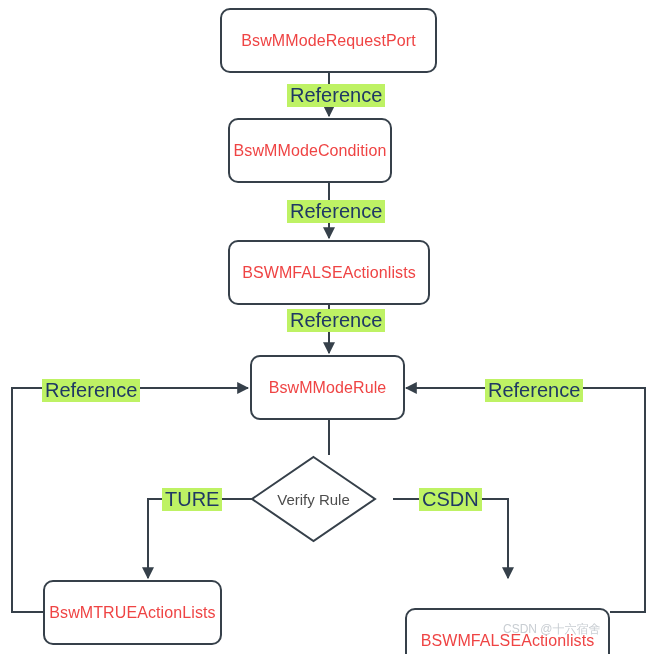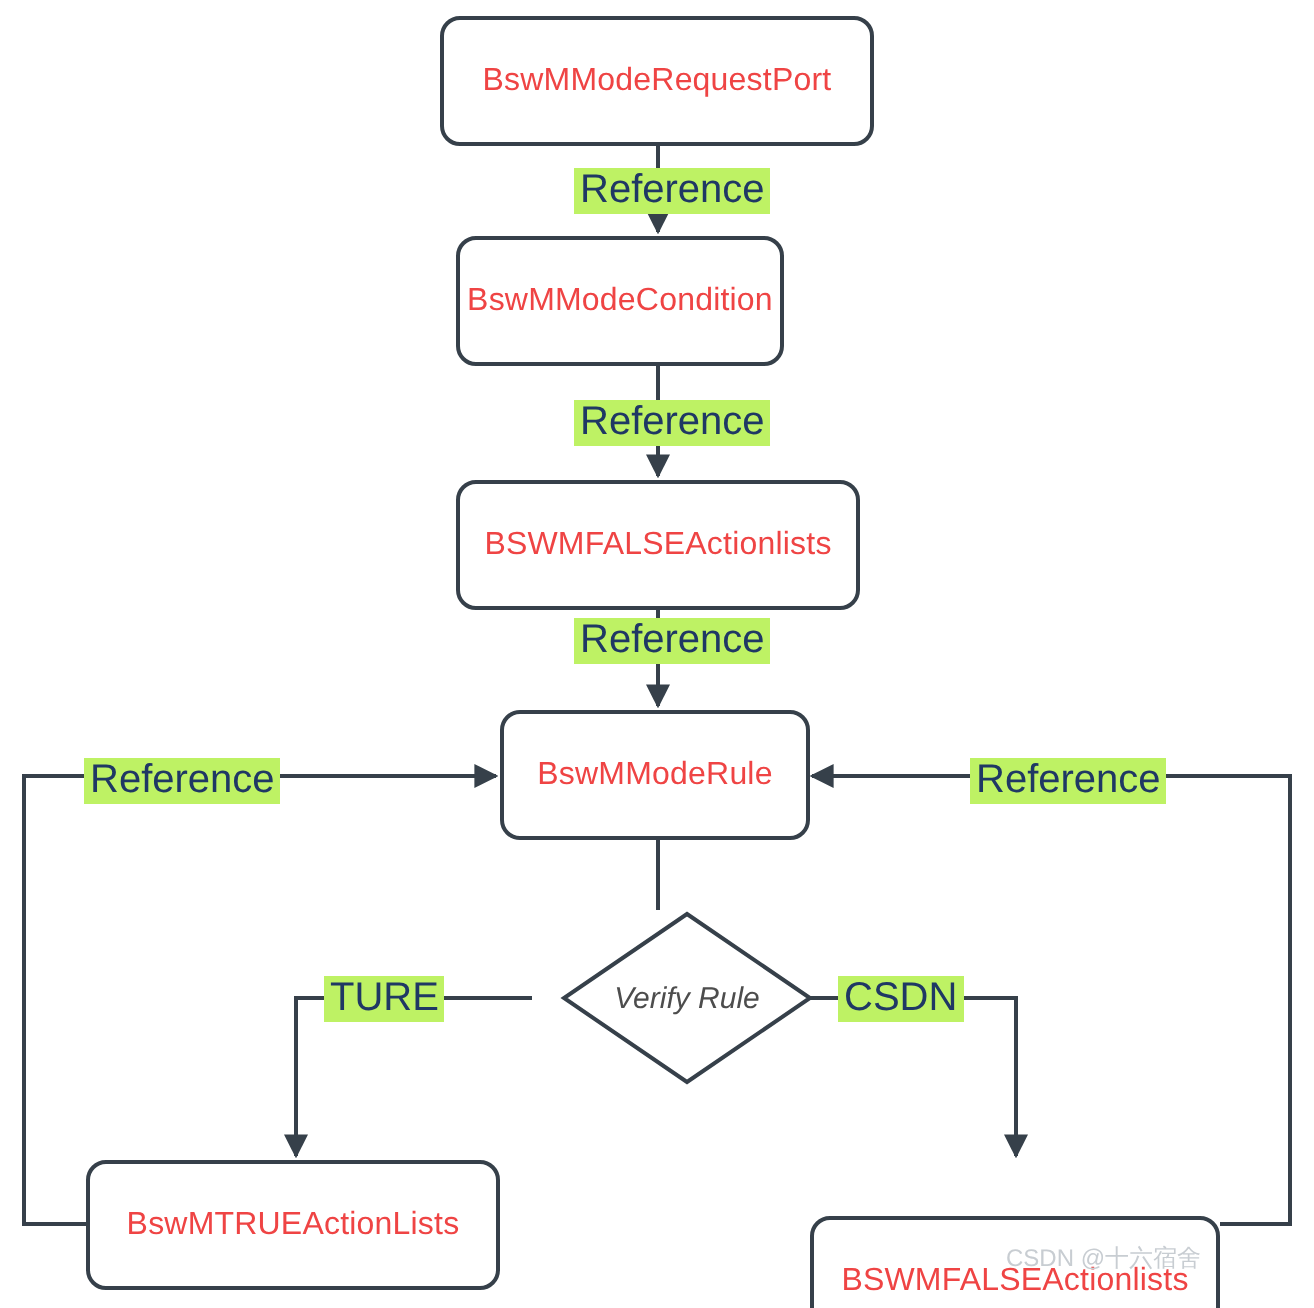--- a/index.html
+++ b/index.html
@@ -122,32 +122,32 @@
   <div class="edge-label" style="left:287px; top:309px;">Reference</div>
 
   <div class="node" style="left:250px; top:355px; width:155px; height:65px;">
     <span>BswMModeRule</span>
   </div>
 
   <div class="edge-label" style="left:42px; top:379px;">Reference</div>
 
   <div class="edge-label" style="left:485px; top:379px;">Reference</div>
 
-  <div class="diamond-wrap" style="left:280px; top:455px; width:127px; height:88px;font-style:italic;">
+  <div class="diamond-wrap" style="left:250px; top:455px; width:127px; height:88px;">
     <svg width="127" height="88" viewBox="0 0 127 88" xmlns="http://www.w3.org/2000/svg">
       <polygon points="63.5,2 125,44 63.5,86 2,44" fill="#ffffff" stroke="#36404a" stroke-width="2"></polygon>
     </svg>
     <div class="diamond-label">Verify Rule</div>
   </div>
 
   <div class="edge-label" style="left:162px; top:488px;">TURE</div>
 
   <div class="edge-label" style="left:419px; top:488px;">CSDN</div>
 
-  <div class="node" style="left:43px; top:580px; width:207px; height:65px;justify-content:center;">
+  <div class="node" style="left:43px; top:580px; width:179px; height:65px;justify-content:center;">
     <span>BswMTRUEActionLists</span>
   </div>
 
   <div class="node" style="left:405px; top:580px; width:205px; height:65px;margin-top:28px;">
     <span>BSWMFALSEActionlists</span>
   </div>
 
   <div class="watermark" style="left:503px; top:621px;">CSDN @十六宿舍</div>
 
 </div>

